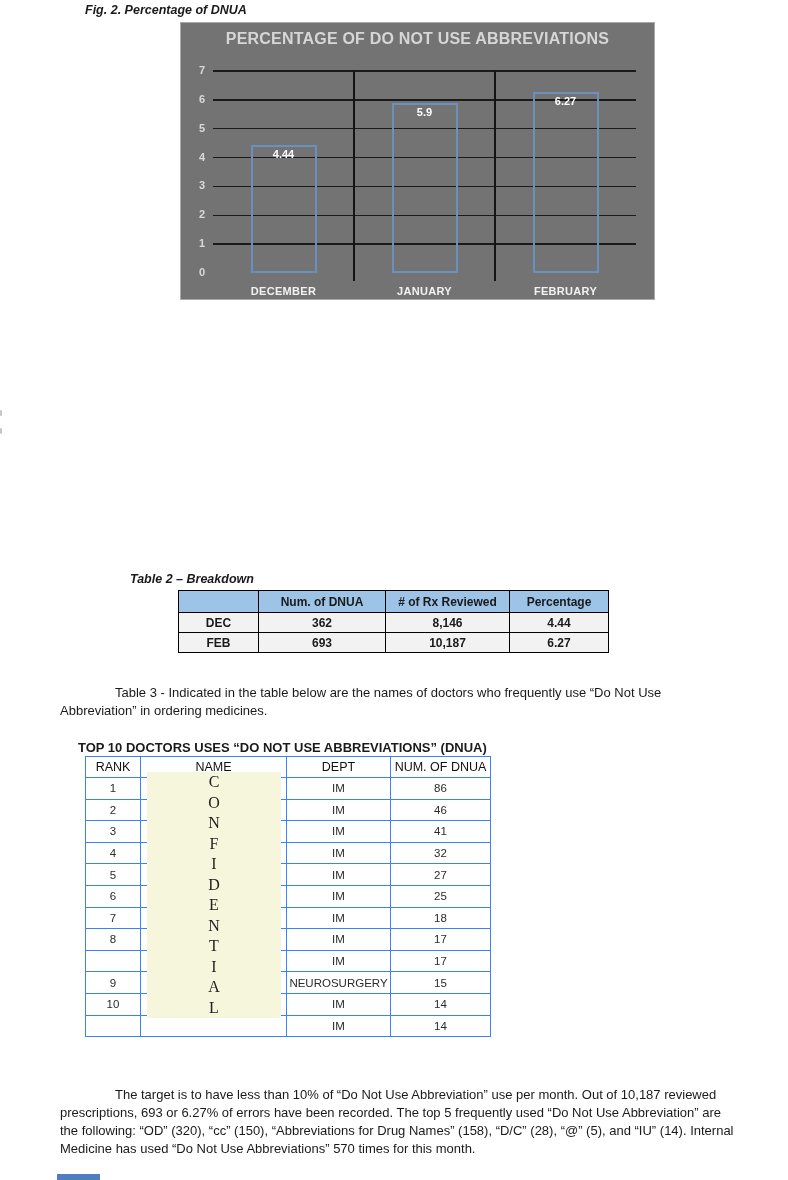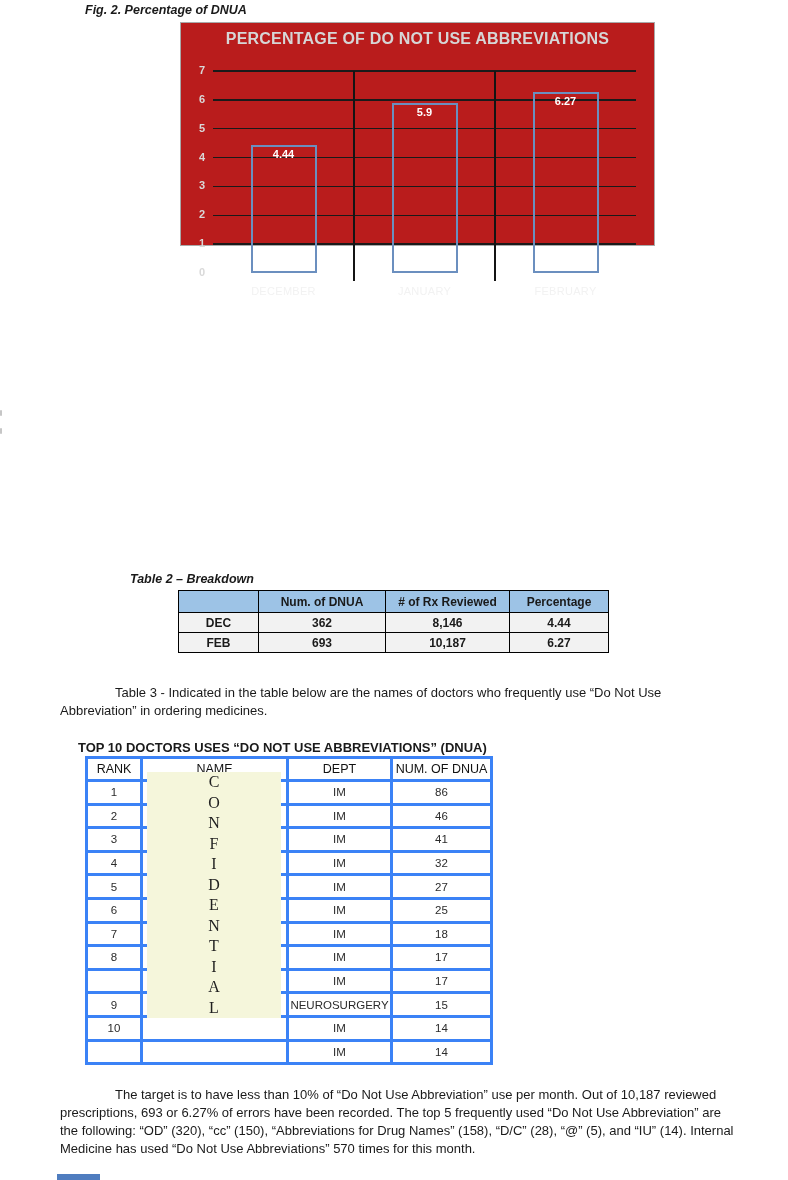--- a/index.html
+++ b/index.html
@@ -3,45 +3,45 @@
 <meta charset="utf-8">
 <style>
   html,body{margin:0;padding:0;background:#ffffff;}
   body{font-family:"Liberation Sans",sans-serif;color:#1a1a1a;}
   .page{position:relative;width:788px;height:1180px;background:#fff;overflow:hidden;}
 
   
   .fig-caption{position:absolute;left:85px;top:3px;font-size:12.5px;font-weight:bold;font-style:italic;}
 
   
-  .chart{position:absolute;left:180px;top:22px;width:475px;height:224px;background:#b91c1c;border:1px solid #a9a9a9;box-sizing:border-box;}
+  .chart{position:absolute;left:180px;top:22px;width:475px;height:278px;background:#737373;border:1px solid #a9a9a9;box-sizing:border-box;}
   .chart-title{position:absolute;top:7px;left:0;width:100%;text-align:center;font-size:16px;font-weight:bold;color:#d6d6d6;letter-spacing:.2px;}
   .plot{position:absolute;inset:0;}
   .gridline{position:absolute;height:1.5px;background:#1a1a1a;}
   .ylab{position:absolute;width:24px;text-align:right;font-size:11px;font-weight:600;color:#d9d9d9;}
   .sep{position:absolute;width:2px;background:#141414;}
   .bar{position:absolute;border:2px solid #6b8fbf;background:transparent;box-sizing:border-box;}
   .bar-val{position:absolute;text-align:center;font-size:11px;font-weight:bold;color:#ffffff;}
-  .xlab{position:absolute;text-align:center;font-size:11px;font-weight:normal;color:#f2f2f2;letter-spacing:.3px;}
+  .xlab{position:absolute;text-align:center;font-size:11px;font-weight:bold;color:#f2f2f2;letter-spacing:.3px;}
 
   
   .t2-caption{position:absolute;left:130px;top:572px;font-size:12.5px;font-weight:bold;font-style:italic;}
   table{border-collapse:collapse;}
   .t2{position:absolute;left:178px;top:590px;width:430px;table-layout:fixed;}
   .t2 th,.t2 td{border:1px solid #000;text-align:center;font-size:12px;font-weight:bold;padding:0;height:19px;}
   .t2 th{background:#9dc3e6;height:21px;}
   .t2 td{background:#f2f2f2;}
 
   
   .t3-note{position:absolute;left:60px;top:684px;width:676px;font-size:13px;line-height:18px;text-indent:55px;}
 
   
   .top10-heading{position:absolute;left:78px;top:740px;font-size:13px;font-weight:bold;}
   .top10{position:absolute;left:85px;top:756px;width:405px;table-layout:fixed;}
-  .top10 th,.top10 td{border:3px solid #3b82f6;text-align:center;padding:0;background:#fff;color:#2b2b2b;}
+  .top10 th,.top10 td{border:1px solid #3b82f6;text-align:center;padding:0;background:#fff;color:#2b2b2b;}
   .top10 th{font-size:12.5px;font-weight:normal;height:20px;color:#111;}
   .top10 td{font-size:11.5px;height:20.6px;}
   .overlay{position:absolute;left:147px;top:772px;width:134px;height:246px;background:#f5f6db;display:flex;flex-direction:column;justify-content:space-between;z-index:5;}
   .overlay div{flex:1;display:flex;align-items:center;justify-content:center;font-family:"Liberation Serif",serif;font-size:16px;color:#1f1f1f;}
 
   
   .closing{position:absolute;left:60px;top:1086px;width:678px;font-size:13px;line-height:18px;text-indent:55px;}
 
   
   .edge-mark{position:absolute;left:0;width:2px;height:6px;background:#c6c6c6;border-radius:1px;}

